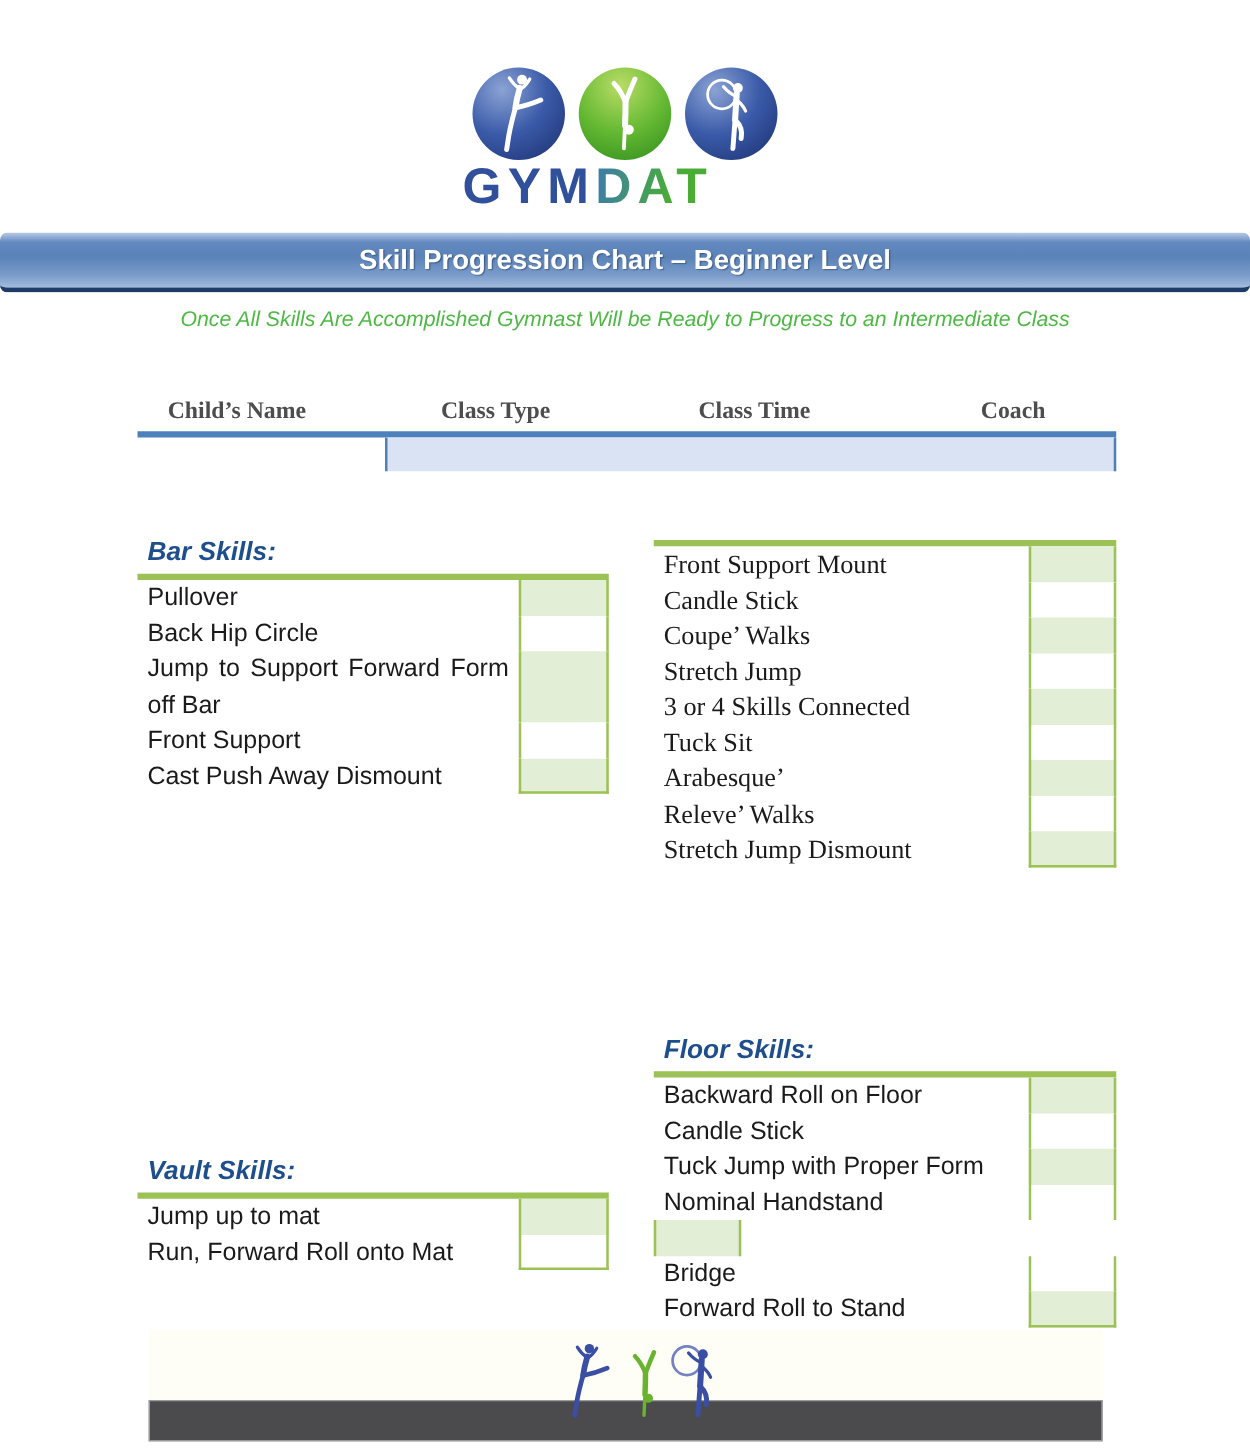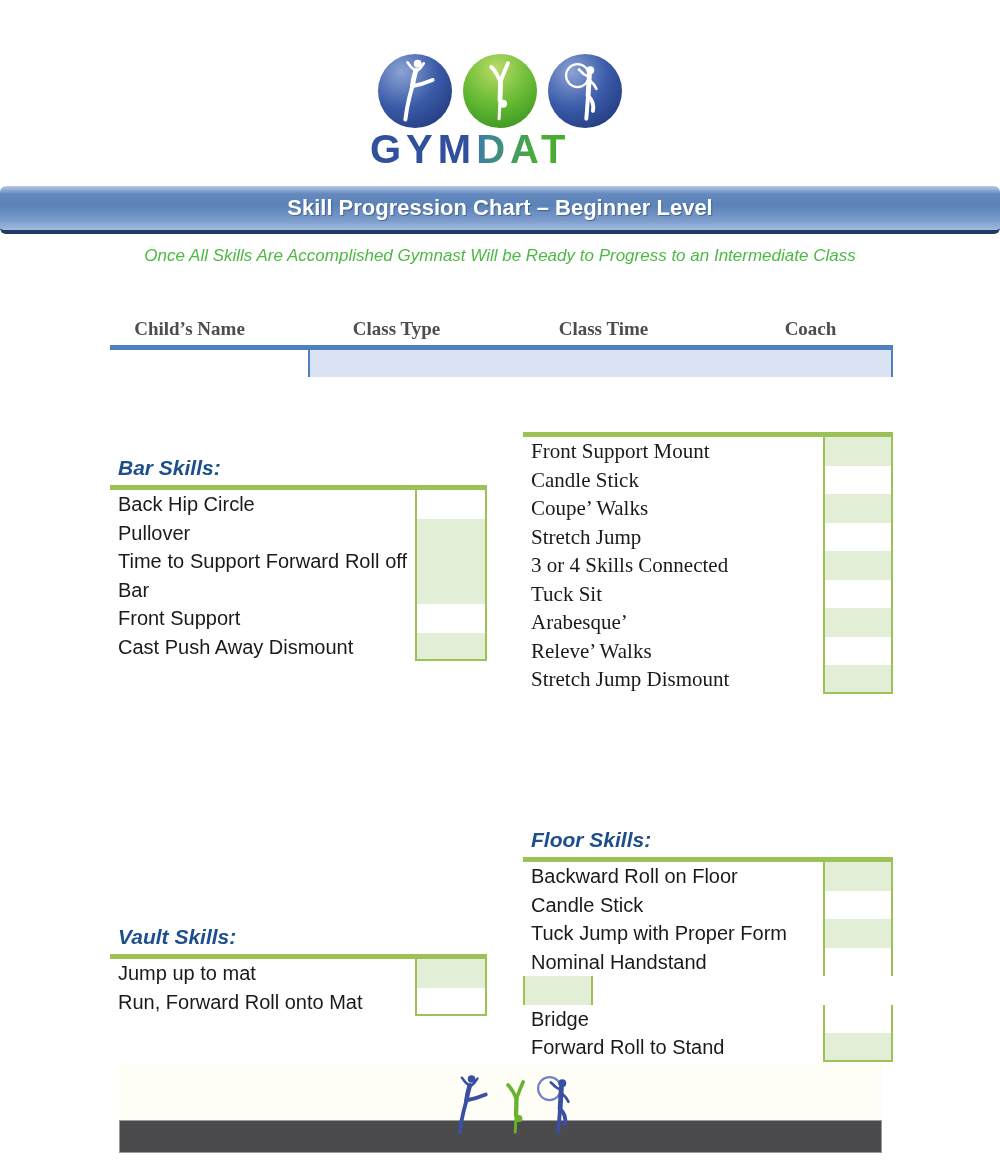--- a/index.html
+++ b/index.html
@@ -45,21 +45,21 @@
   .sec-line { height:5px; background:#9cc255; }
   .skill-row { display:flex; align-items:stretch; min-height:28.5px; }
   .skill-label { flex:1; font-size:20px; line-height:28.5px; padding:0 8px 0 8px; text-align:justify; }
   .serif .skill-label { font-family:"Liberation Serif", serif; font-size:21px; }
   .check-cell { width:70px; flex:0 0 70px; border-left:2px solid #9cc255; border-right:2px solid #9cc255; }
   .left-col .check-cell { width:72px; flex-basis:72px; }
   .skill-row:last-child .check-cell { border-bottom:2px solid #9cc255; }
   .g { background:#e3eed7; }
   .w { background:#ffffff; }
 
-  .sec-bar      { left:110px; top:456px; width:377px; }
+  .sec-bar      { left:110px; top:430px; width:377px; }
   .sec-behavior { left:110px; top:712px; width:377px; }
   .sec-vault    { left:110px; top:925px; width:377px; }
   .sec-beam     { left:523px; top:432px; width:370px; }
   .sec-floor    { left:523px; top:788px; width:370px;margin-top:40px; }
 
   
   .footer-strip { position:absolute; left:119px; top:1064px; width:763px; height:56px; background:#fefdf6; }
   .footer-bar { position:absolute; left:119px; top:1120px; width:763px; height:33px;
     background:#4b4b4d; border:1px solid #9b9b9b; }
   .fig { position:absolute; }
@@ -120,29 +120,29 @@
   <div class="info-rule"></div>
   <div class="info-row">
     <div class="info-empty"></div>
     <div class="info-fill"></div>
   </div>
 
   <div class="section sec-bar left-col">
     <div class="sec-head">Bar Skills:</div>
     <div class="sec-line"></div>
     <div class="skill-row">
+        <div class="skill-label">Pullover</div>
+        <div class="check-cell g"></div>
+      </div>
+    <div class="skill-row">
         <div class="skill-label">Back Hip Circle</div>
         <div class="check-cell w"></div>
       </div>
     <div class="skill-row">
-        <div class="skill-label">Pullover</div>
-        <div class="check-cell g"></div>
-      </div>
-    <div class="skill-row">
-        <div class="skill-label">Time to Support Forward Roll off Bar</div>
+        <div class="skill-label">Jump to Support Forward Form off Bar</div>
         <div class="check-cell g"></div>
       </div>
     <div class="skill-row">
         <div class="skill-label">Front Support</div>
         <div class="check-cell w"></div>
       </div>
     <div class="skill-row">
         <div class="skill-label">Cast Push Away Dismount</div>
         <div class="check-cell g"></div>
       </div>

